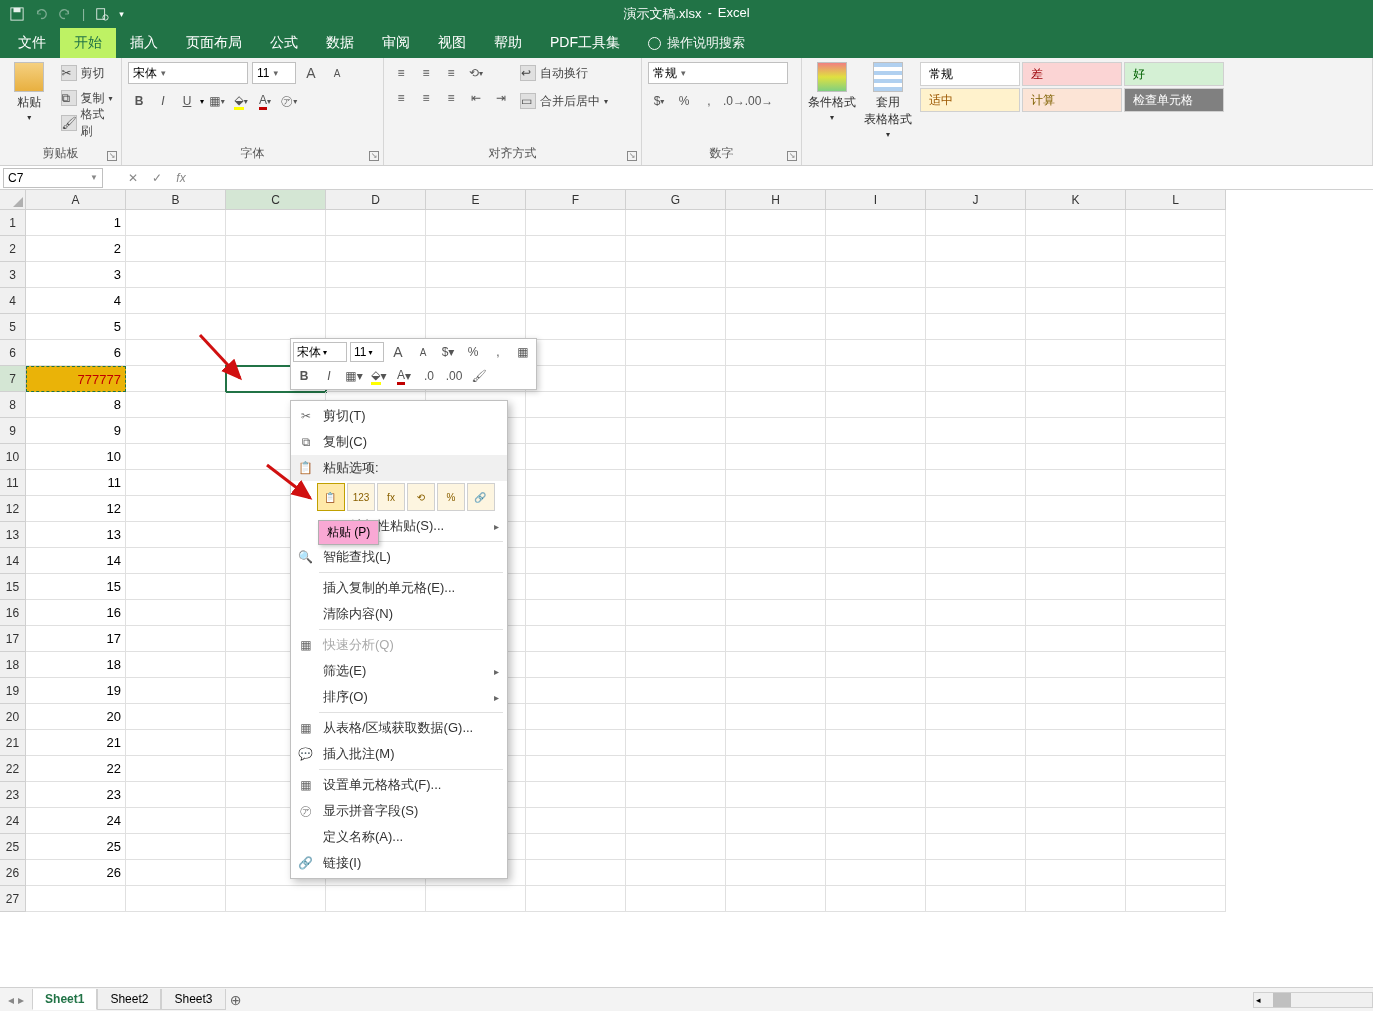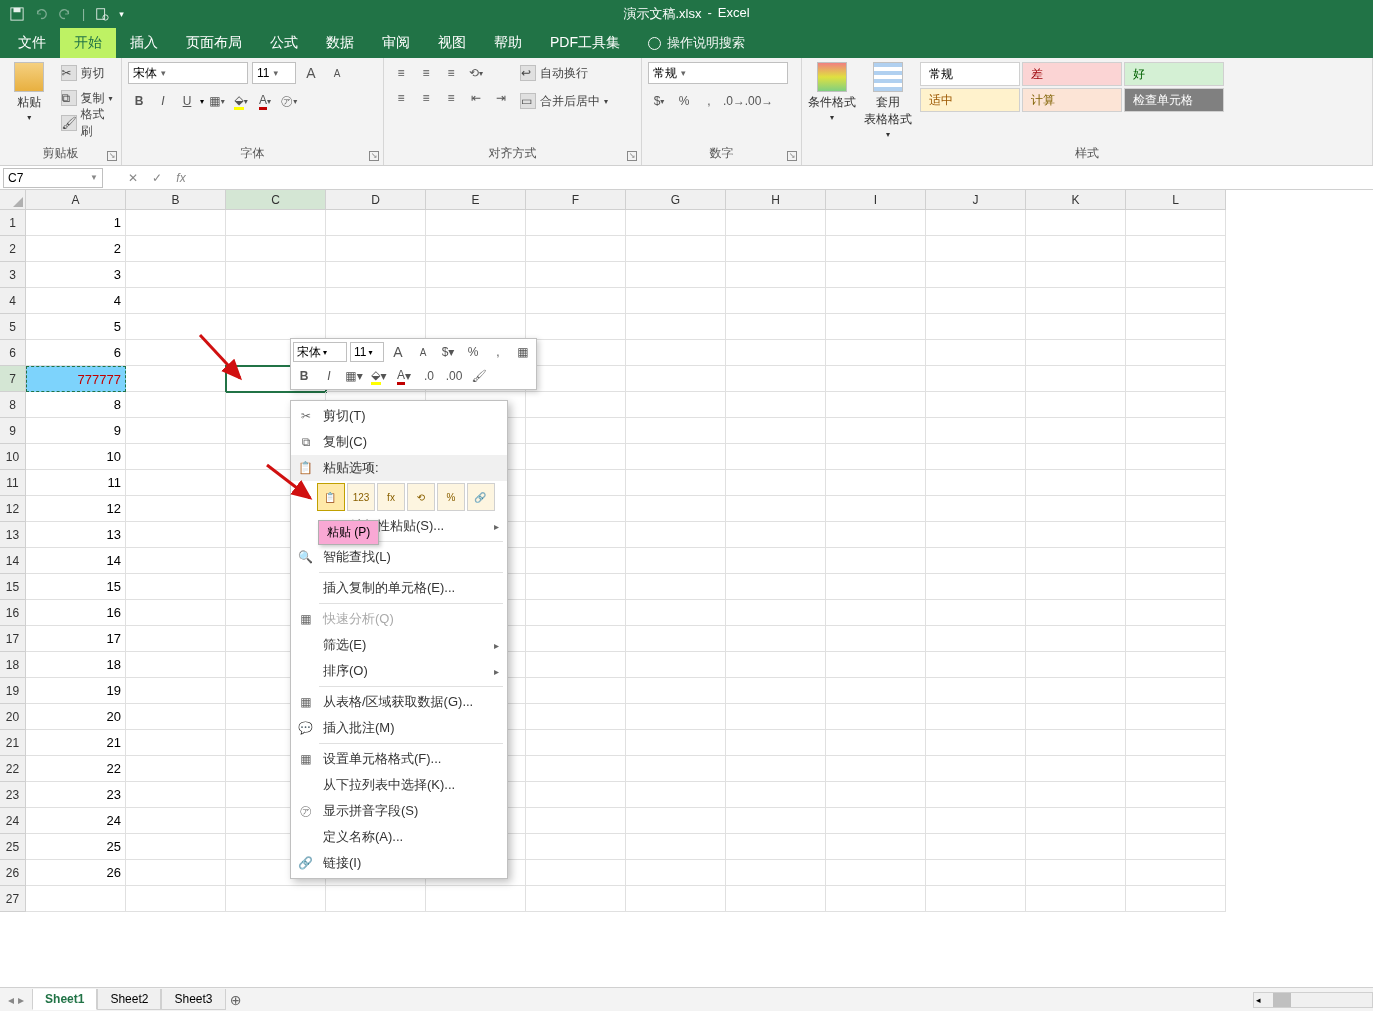--- a/index.html
+++ b/index.html
@@ -54,21 +54,21 @@
 .select-all { width:26px; height:20px; border-right:1px solid #d0d0d0; border-bottom:1px solid #d0d0d0; background:#f0f0f0; position:relative;}
 .select-all::after{content:""; position:absolute; right:2px; bottom:2px; border:5px solid transparent; border-right-color:#b0b0b0; border-bottom-color:#b0b0b0;}
 .col-h { width:100px; height:20px; border-right:1px solid #d0d0d0; border-bottom:1px solid #d0d0d0; background:#f0f0f0; font-size:12px; text-align:center; line-height:20px; color:#333;}
 .col-h.sel { background:#d4e6d4; }
 .row-headers { position:absolute; top:20px; left:0; width:26px; }
 .row-h { height:26px; border-right:1px solid #d0d0d0; border-bottom:1px solid #d0d0d0; background:#f0f0f0; font-size:12px; text-align:center; line-height:26px; color:#333;}
 .row-h.sel { background:#d4e6d4; }
 .cells { position:absolute; top:20px; left:26px; }
 .cell-row { display:flex; }
 .cell { width:100px; height:26px; border-right:1px solid #e0e0e0; border-bottom:1px solid #e0e0e0; font-size:13px; text-align:right; padding:2px 4px; line-height:22px;}
-.cell.yellow { background:#7dd3fc; border:1px dashed #217346; font-weight:normal; color:#c00000;}
+.cell.yellow { background:#eab308; border:1px dashed #217346; font-weight:normal; color:#c00000;}
 .cell.active { outline:2px solid #217346; outline-offset:-1px; }
 
 
 .mini-toolbar { position:absolute; background:#fff; border:1px solid #c0c0c0; box-shadow:2px 2px 6px rgba(0,0,0,.2); padding:2px; display:flex; flex-direction:column; gap:2px; font-size:12px; z-index:40;}
 .mini-row { display:flex; align-items:center; gap:3px; }
 .mini-combo { border:1px solid #c0c0c0; height:20px; font-size:12px; padding:1px 3px; display:flex; align-items:center; gap:2px;}
 .mini-btn { width:22px; height:22px; display:flex; align-items:center; justify-content:center; border:1px solid transparent; color:#555; font-size:12px;}
 
 
 .context-menu { position:absolute; background:#fff; border:1px solid #c0c0c0; box-shadow:3px 3px 8px rgba(0,0,0,.25); width:218px; font-size:13px; padding:2px 0; z-index:41;}
@@ -275,21 +275,20 @@
       </div>
       <div style="display:grid; grid-template-columns:repeat(3,100px); gap:2px; align-content:start;">
         <div class="style-cell style-normal">常规</div>
         <div class="style-cell style-bad">差</div>
         <div class="style-cell style-good">好</div>
         <div class="style-cell style-mid">适中</div>
         <div class="style-cell style-calc">计算</div>
         <div class="style-cell style-check">检查单元格</div>
       </div>
     </div>
-    <div class="group-label">样式</div>
   </div>
 </div>
 
 <div class="formula-bar">
   <div class="name-box">
       <span>C7</span>
       <span class="arrow">▼</span>
     </div>
   <div style="width:18px"></div>
   <div class="fb-btn">✕</div>
@@ -783,20 +782,24 @@
     <div class="menu-sep"></div>
     <div class="menu-item">
         <span class="menu-icon">🔍</span>
         <span>智能查找(L)</span>
       </div>
     <div class="menu-sep"></div>
     <div class="menu-item">
         <span class="menu-icon"></span>
         <span>插入复制的单元格(E)...</span>
       </div>
+    <div class="menu-item">
+        <span class="menu-icon"></span>
+        <span>清除内容(N)</span>
+      </div>
     <div class="menu-sep"></div>
     <div class="menu-item disabled">
         <span class="menu-icon">▦</span>
         <span>快速分析(Q)</span>
       </div>
     <div class="menu-item">
         <span class="menu-icon"></span>
         <span>筛选(E)</span>
         <span class="sub-arrow">▸</span>
       </div>
@@ -811,24 +814,20 @@
         <span>从表格/区域获取数据(G)...</span>
       </div>
     <div class="menu-item">
         <span class="menu-icon">💬</span>
         <span>插入批注(M)</span>
       </div>
     <div class="menu-sep"></div>
     <div class="menu-item">
         <span class="menu-icon">▦</span>
         <span>设置单元格格式(F)...</span>
-      </div>
-    <div class="menu-item">
-        <span class="menu-icon"></span>
-        <span>从下拉列表中选择(K)...</span>
       </div>
     <div class="menu-item">
         <span class="menu-icon">㋐</span>
         <span>显示拼音字段(S)</span>
       </div>
     <div class="menu-item">
         <span class="menu-icon"></span>
         <span>定义名称(A)...</span>
       </div>
     <div class="menu-item">

